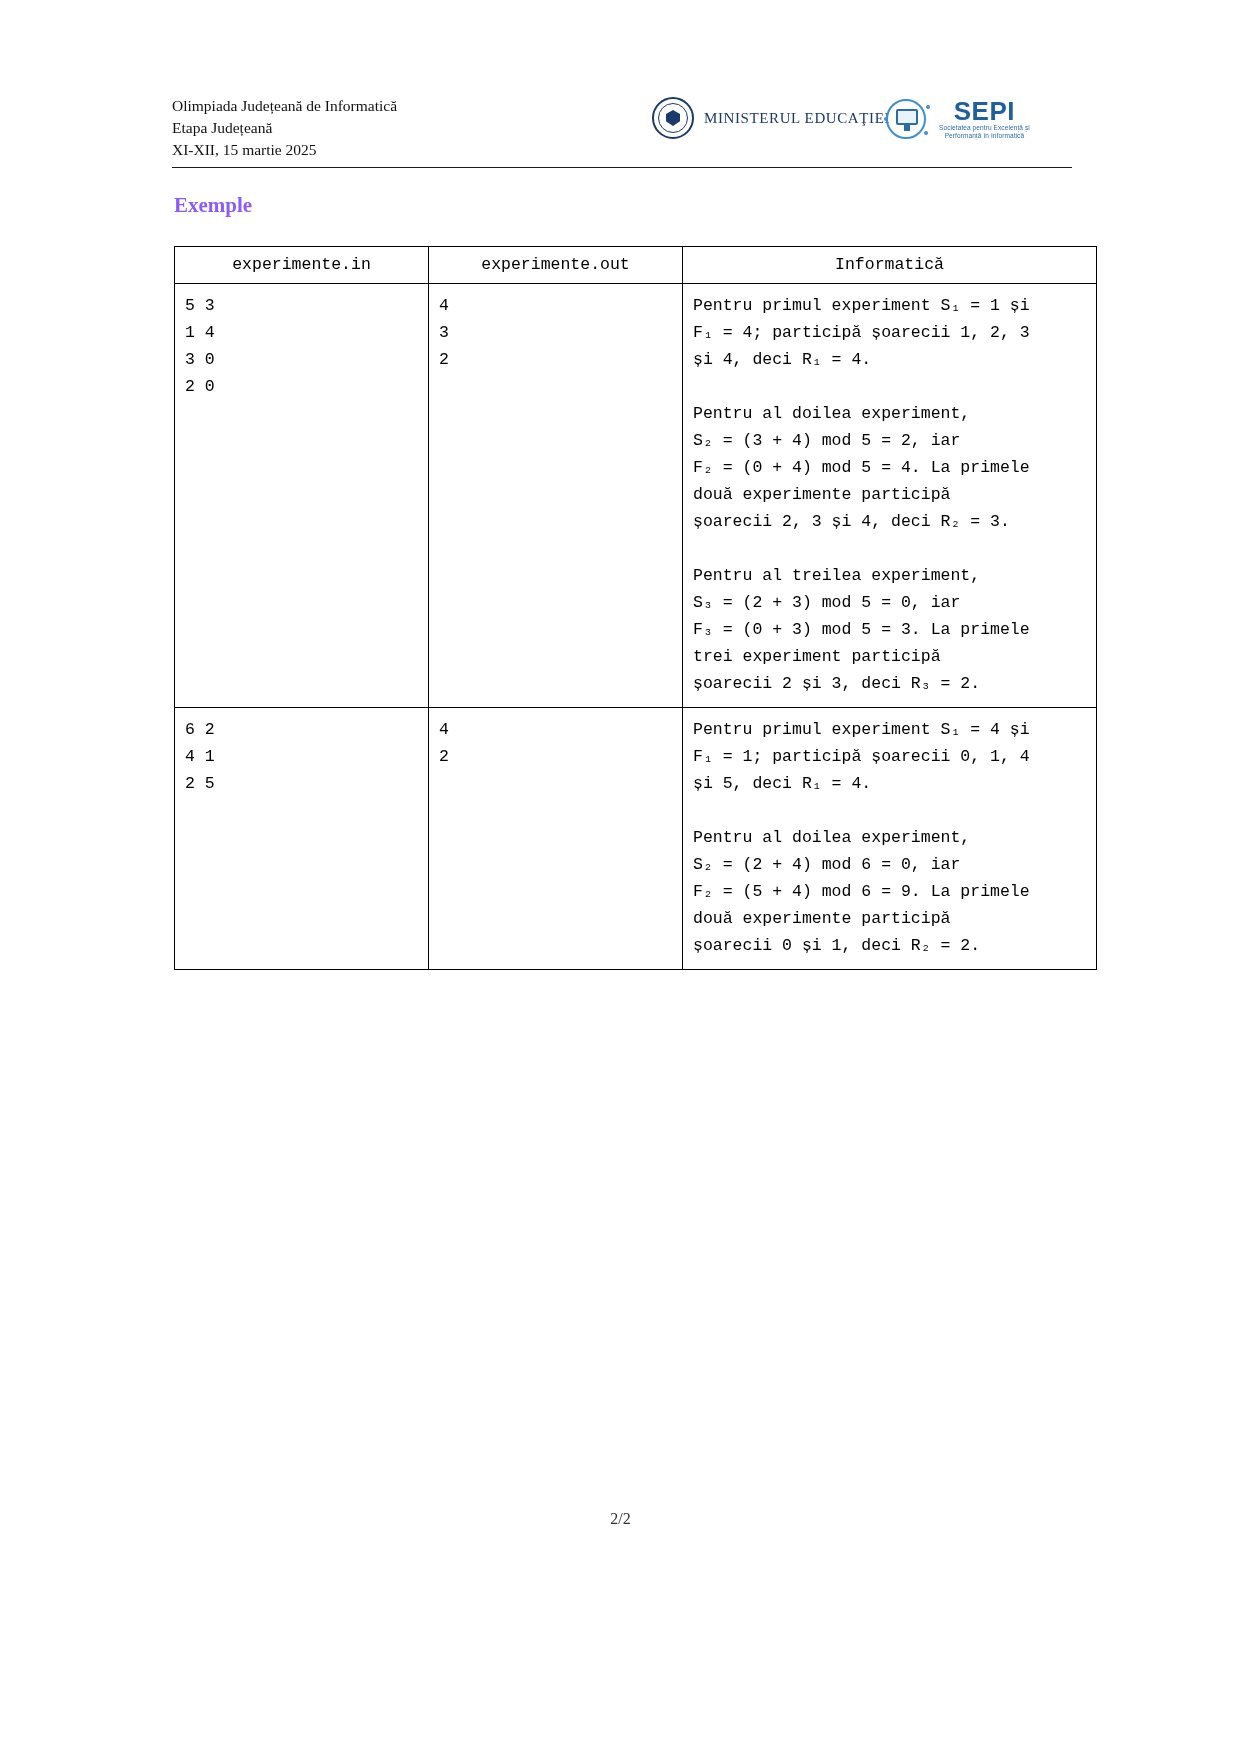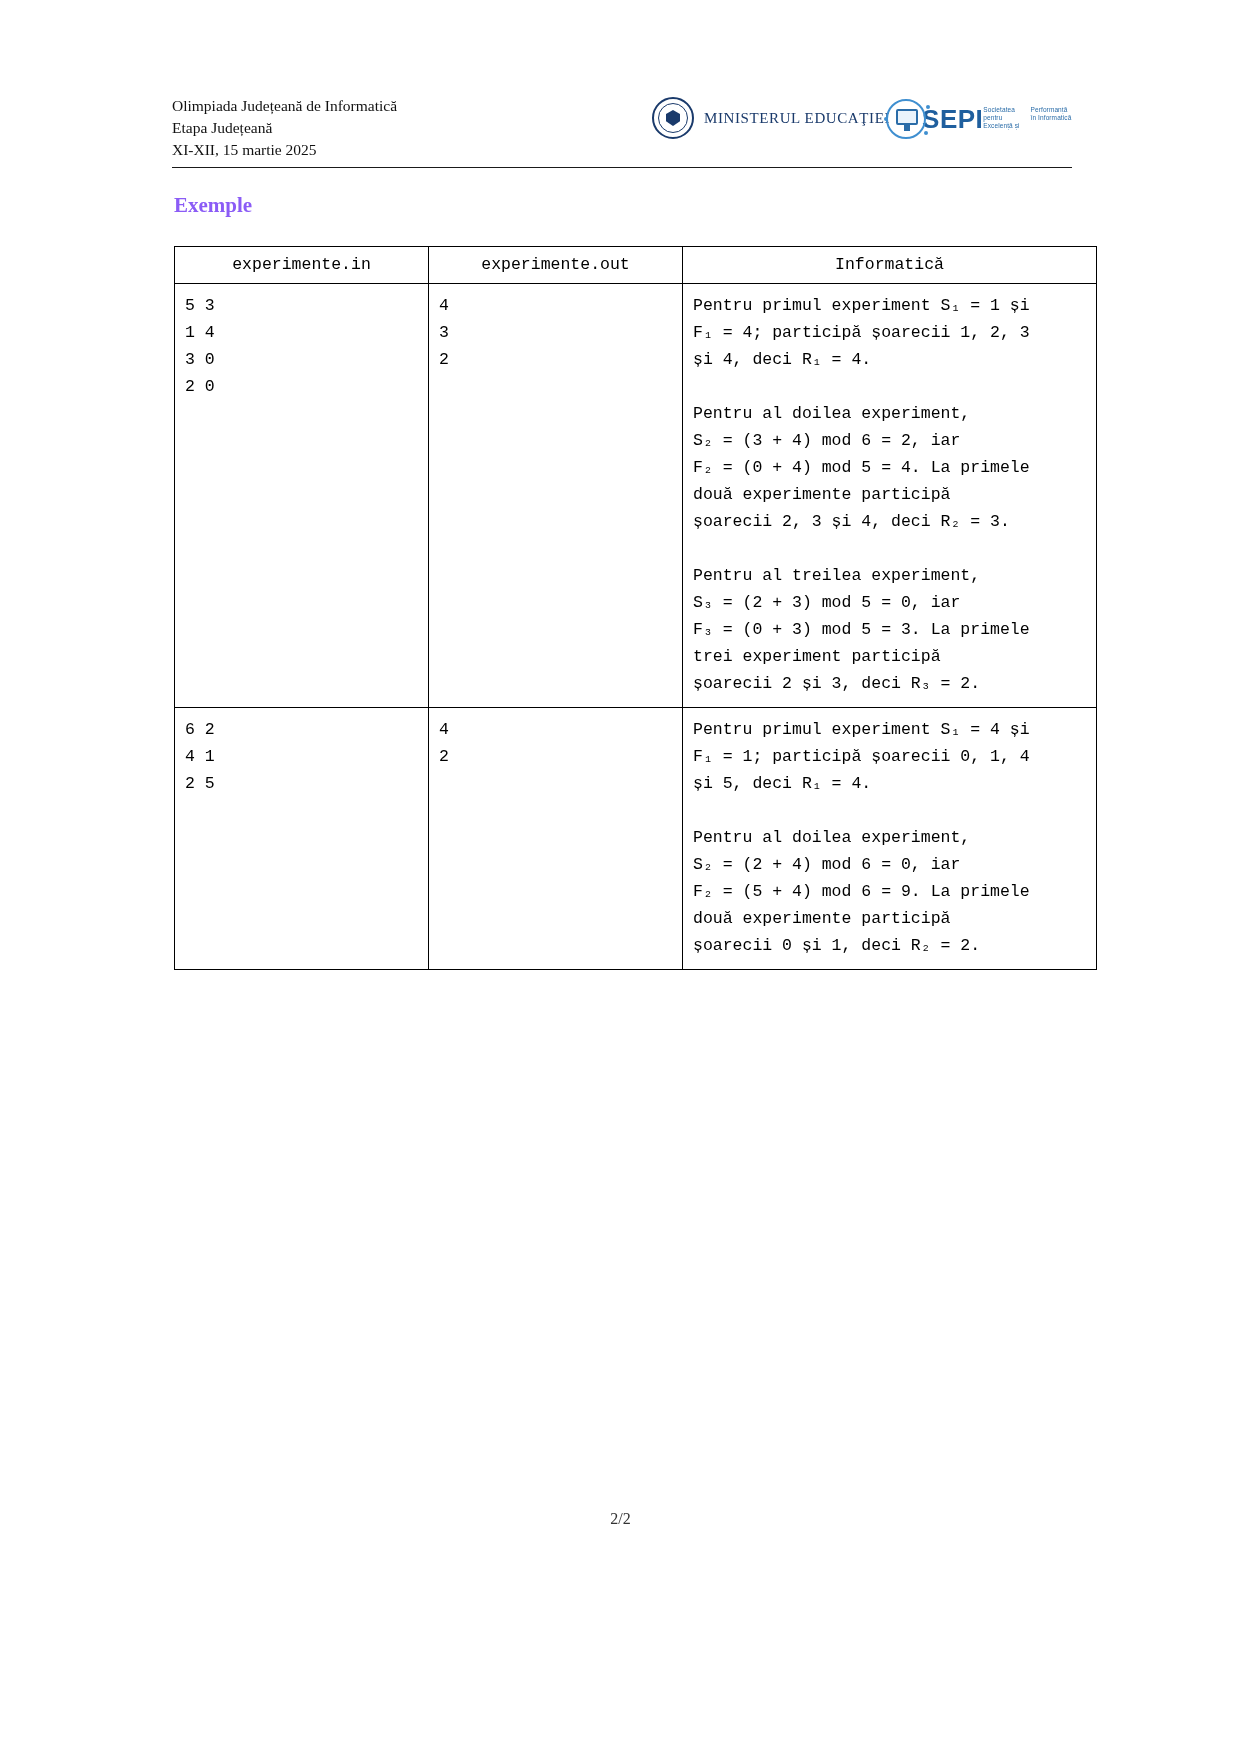--- a/index.html
+++ b/index.html
@@ -147,21 +147,21 @@
     letter-spacing: 0.5px;
     line-height: 26px;
   }
   .sepi-sub {
     font-family: "Liberation Sans", sans-serif;
     font-size: 6.5px;
     color: #2a6ca8;
     line-height: 8px;
     letter-spacing: 0.1px;
   }
-  .sepi-words { display: flex; flex-direction: row; justify-content: center; }
+  .sepi-words { display: flex; flex-direction: column; justify-content: center; text-align: center; }
 
   
   .section-title {
     position: absolute;
     left: 174px;
     top: 193px;
     font-family: "Liberation Serif", serif;
     font-weight: bold;
     font-size: 21px;
     color: #8b5cf6;
@@ -275,21 +275,21 @@
 2 0</td>
         <td class="mono">4
 3
 2</td>
         <td class="exp">
           <p>Pentru primul experiment S₁ = 1 și</p>
           <p>F₁ = 4; participă șoarecii 1, 2, 3</p>
           <p>și 4, deci R₁ = 4.</p>
           <p class="blank"></p>
           <p>Pentru al doilea experiment,</p>
-          <p>S₂ = (3 + 4) mod 6 = 2, iar</p>
+          <p>S₂ = (3 + 4) mod 5 = 2, iar</p>
           <p>F₂ = (0 + 4) mod 5 = 4. La primele</p>
           <p>două experimente participă</p>
           <p>șoarecii 2, 3 și 4, deci R₂ = 3.</p>
           <p class="blank"></p>
           <p>Pentru al treilea experiment,</p>
           <p>S₃ = (2 + 3) mod 5 = 0, iar</p>
           <p>F₃ = (0 + 3) mod 5 = 3. La primele</p>
           <p>trei experiment participă</p>
           <p>șoarecii 2 și 3, deci R₃ = 2.</p>
         </td>

